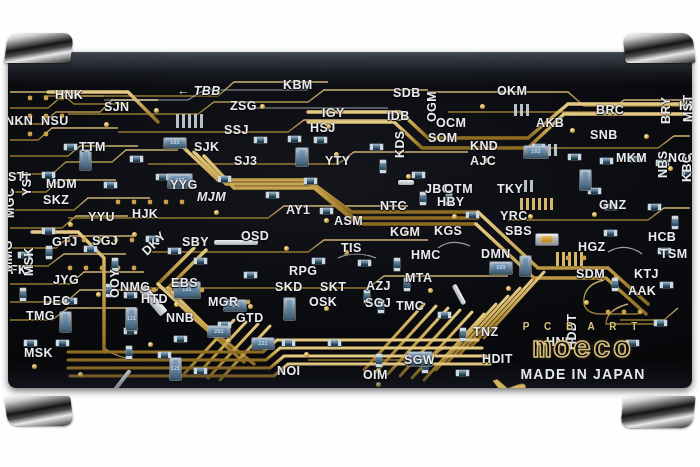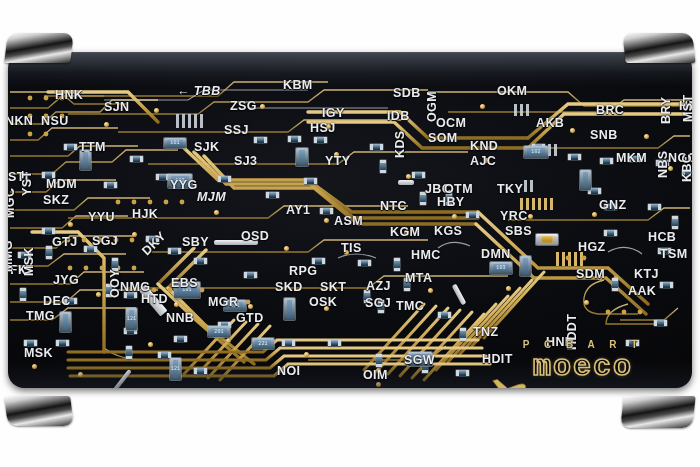--- a/index.html
+++ b/index.html
@@ -12,21 +12,21 @@
         box-shadow:0 1px 2px rgba(0,0,0,.45);}
   .clip.tl{left:6px;top:33px;width:66px;height:30px;transform:skewX(-7deg);border-radius:10px 10px 3px 3px;}
   .clip.tr{left:624px;top:33px;width:70px;height:30px;transform:skewX(6deg);border-radius:10px 10px 3px 3px;}
   .clip.bl{left:6px;top:396px;width:66px;height:30px;transform:skewX(7deg);border-radius:3px 3px 10px 10px;}
   .clip.br{left:622px;top:396px;width:72px;height:32px;transform:skewX(-6deg);border-radius:3px 3px 10px 10px;}
 
   
   #board{position:absolute;left:8px;top:52px;width:684px;height:336px;z-index:20;
      background:
        radial-gradient(ellipse 700px 260px at 46% 38%, #14161c 0%, #0a0b0f 55%, #060608 100%);
-     border-radius:16px;
+     border-radius:8px;
      box-shadow:0 3px 7px rgba(0,0,0,.55), inset 0 1px 0 rgba(255,255,255,.09);
      overflow:hidden;}
   
   #board::before{content:"";position:absolute;left:0;top:0;width:100%;height:34px;
      background:linear-gradient(180deg,rgba(190,205,225,.30),rgba(120,135,160,.10) 62%,rgba(0,0,0,0));
      pointer-events:none;z-index:9;}
   #board::after{content:"";position:absolute;left:0;bottom:0;width:100%;height:26px;
      background:linear-gradient(0deg,rgba(30,36,48,.45),rgba(0,0,0,0));pointer-events:none;z-index:9;}
 
   
@@ -603,17 +603,18 @@
         <div class="st v" style="left: 558px; top: 298px;">HDDT</div>
       </div>
 
     <svg id="plane" viewBox="0 0 64 56">
       <path d="M5 33 L22 28 L10 12 L17 10 L33 24 L50 18 Q60 15 61 21 Q61 27 52 30 L36 36 L30 53 L24 54 L27 39 L10 44 Z" fill="#d4b460" stroke="#9c7d2c" stroke-width="1"></path>
     </svg>
 
     <div id="brand">
       <div class="pcbart">P C B   A R T</div>
       <div class="moeco">moeco</div>
+      <div class="mij">MADE IN JAPAN</div>
     </div>
 
   </div>
 
 </div>
 
 </body></html>

